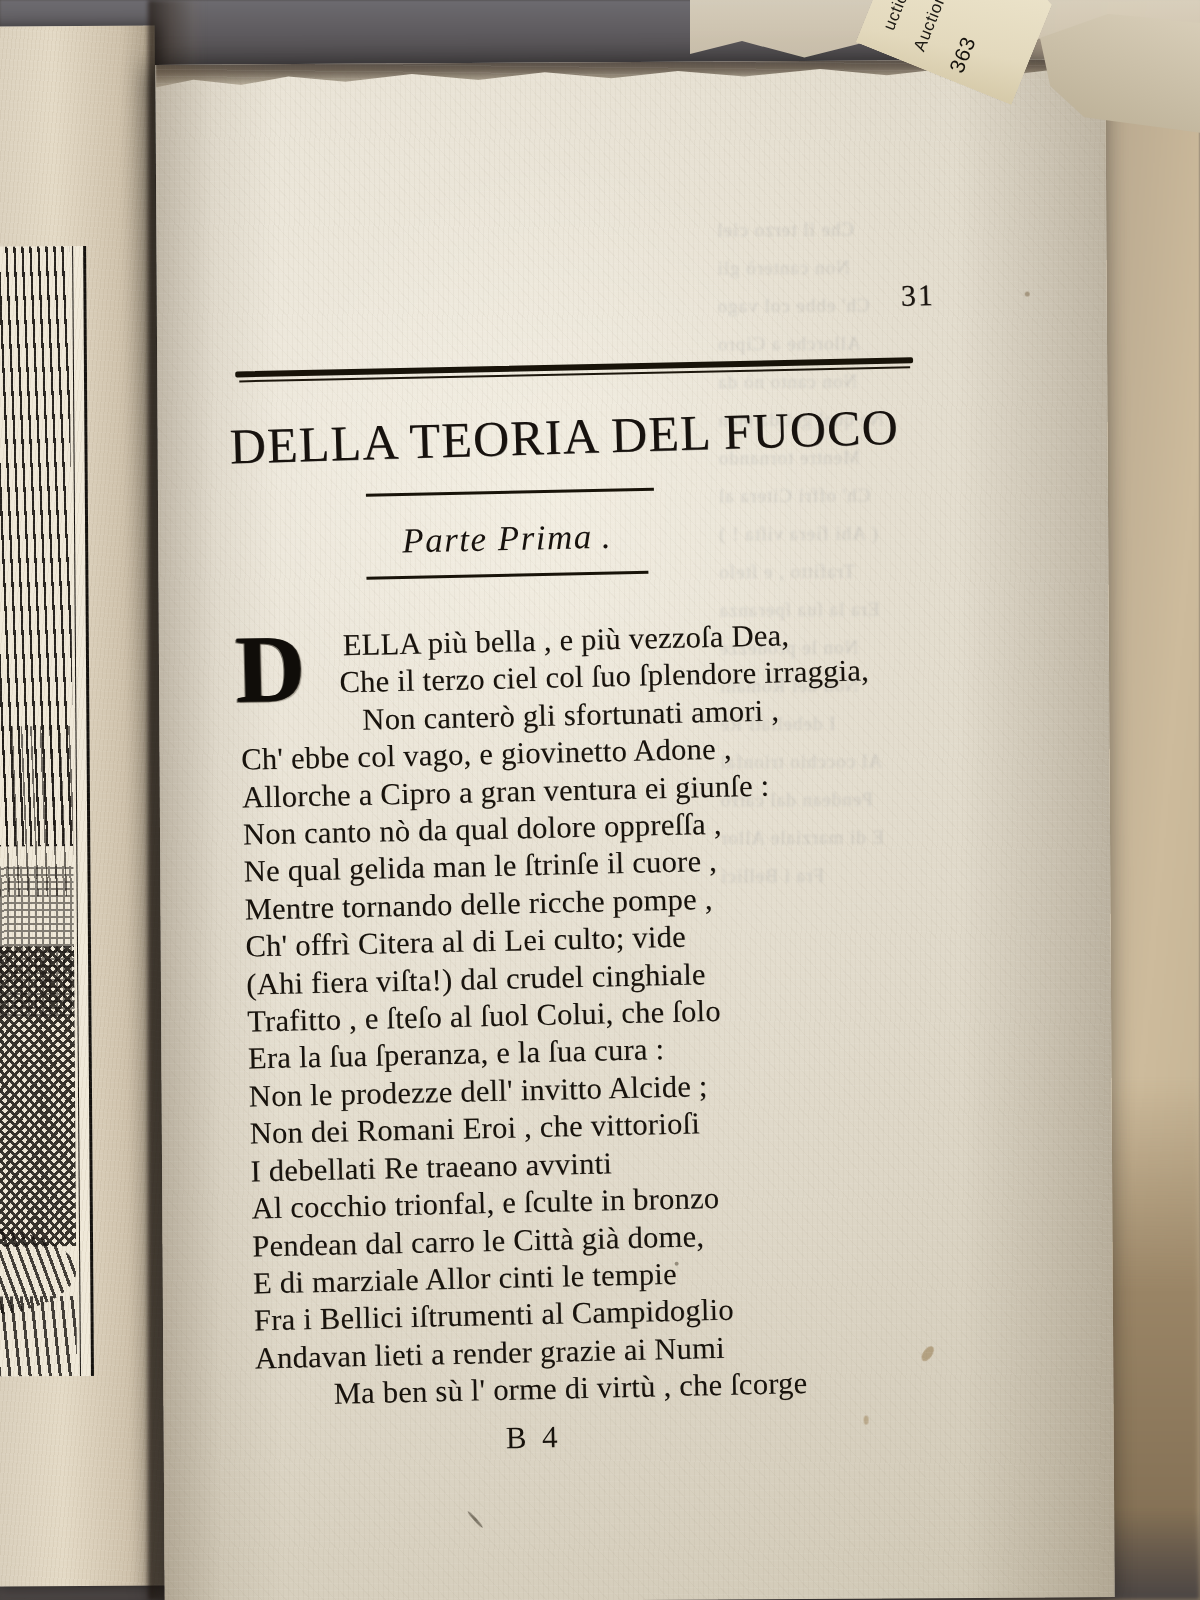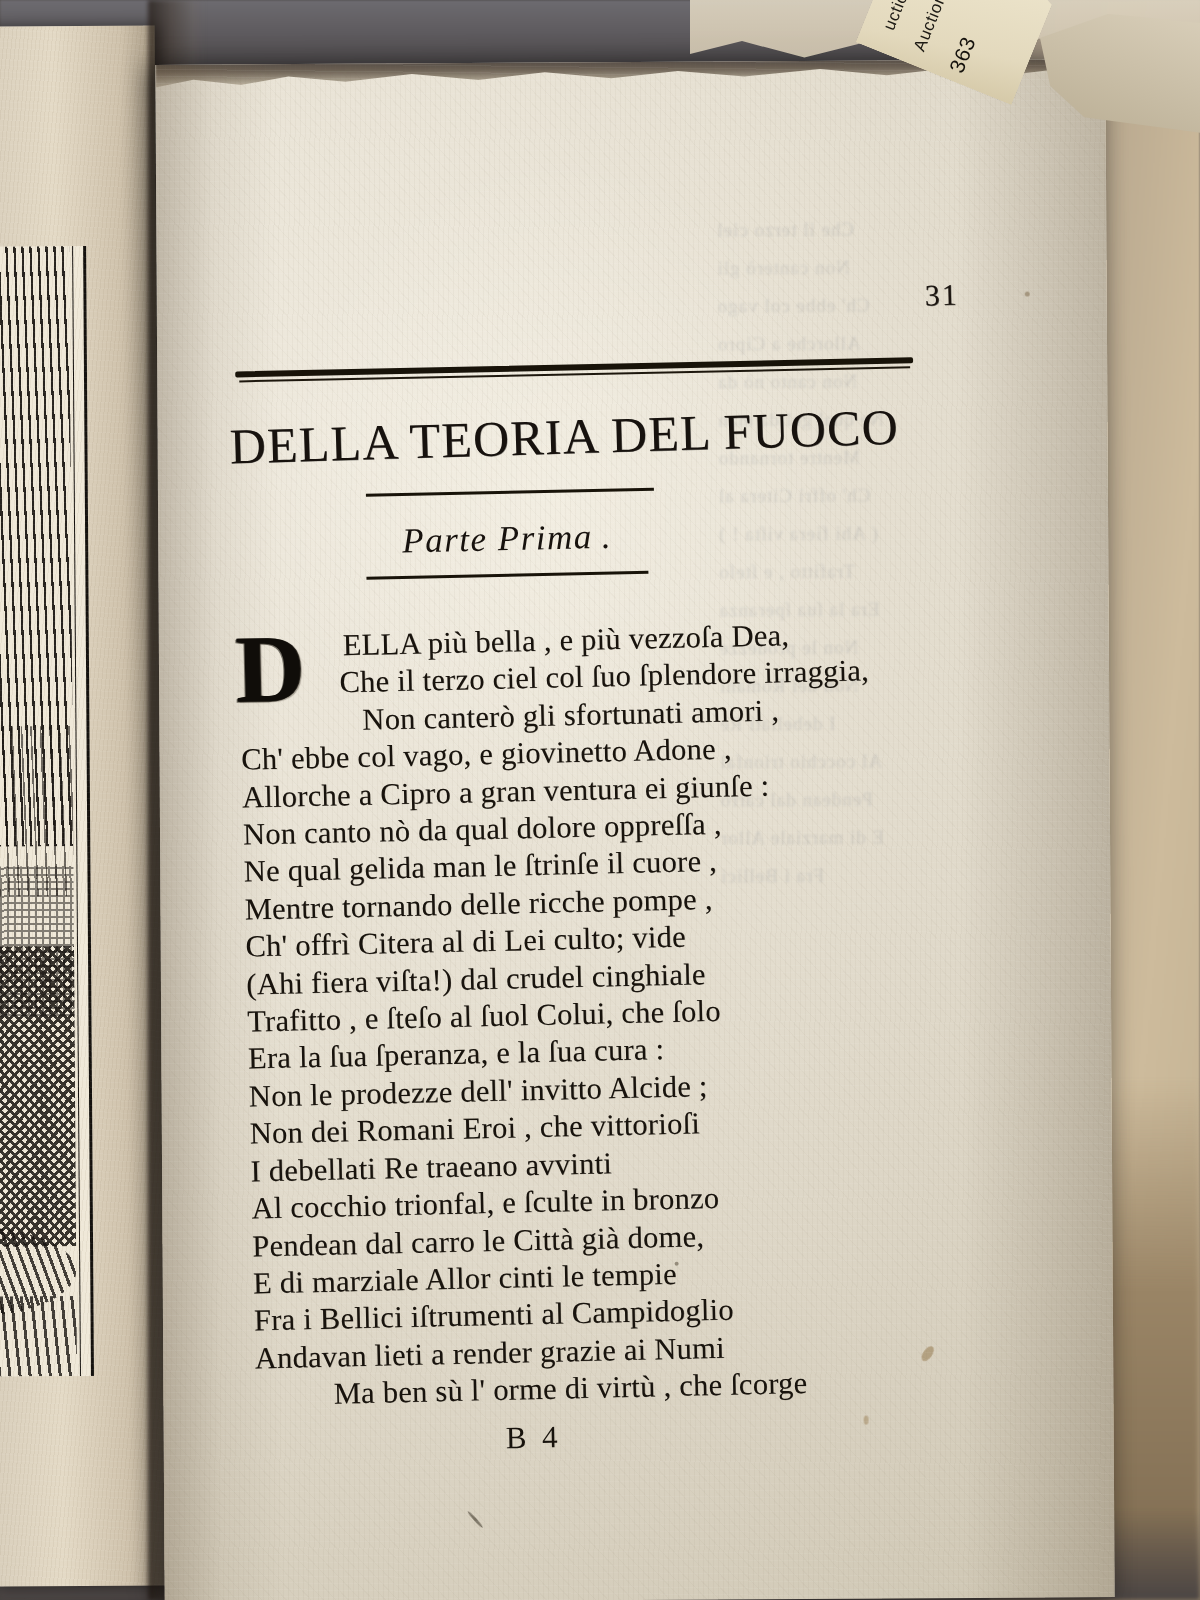--- a/index.html
+++ b/index.html
@@ -228,21 +228,21 @@
   
   #typeblock {
     position: absolute;
     left: 78px; top: 150px;
     width: 760px;
     color: #17120e;
   }
 
   .folio {
     position: absolute;
-    right: 36px; top: 68px;
+    right: 60px; top: 68px;
     font-size: 30px;
     letter-spacing: 2px;
     font-family: "Liberation Serif", serif;
     color: #1b1510;
     transform: rotate(-1deg);
     text-shadow: .4px .4px 0 rgba(0,0,0,.5);
   }
 
   .rule-double {
     position: relative;

